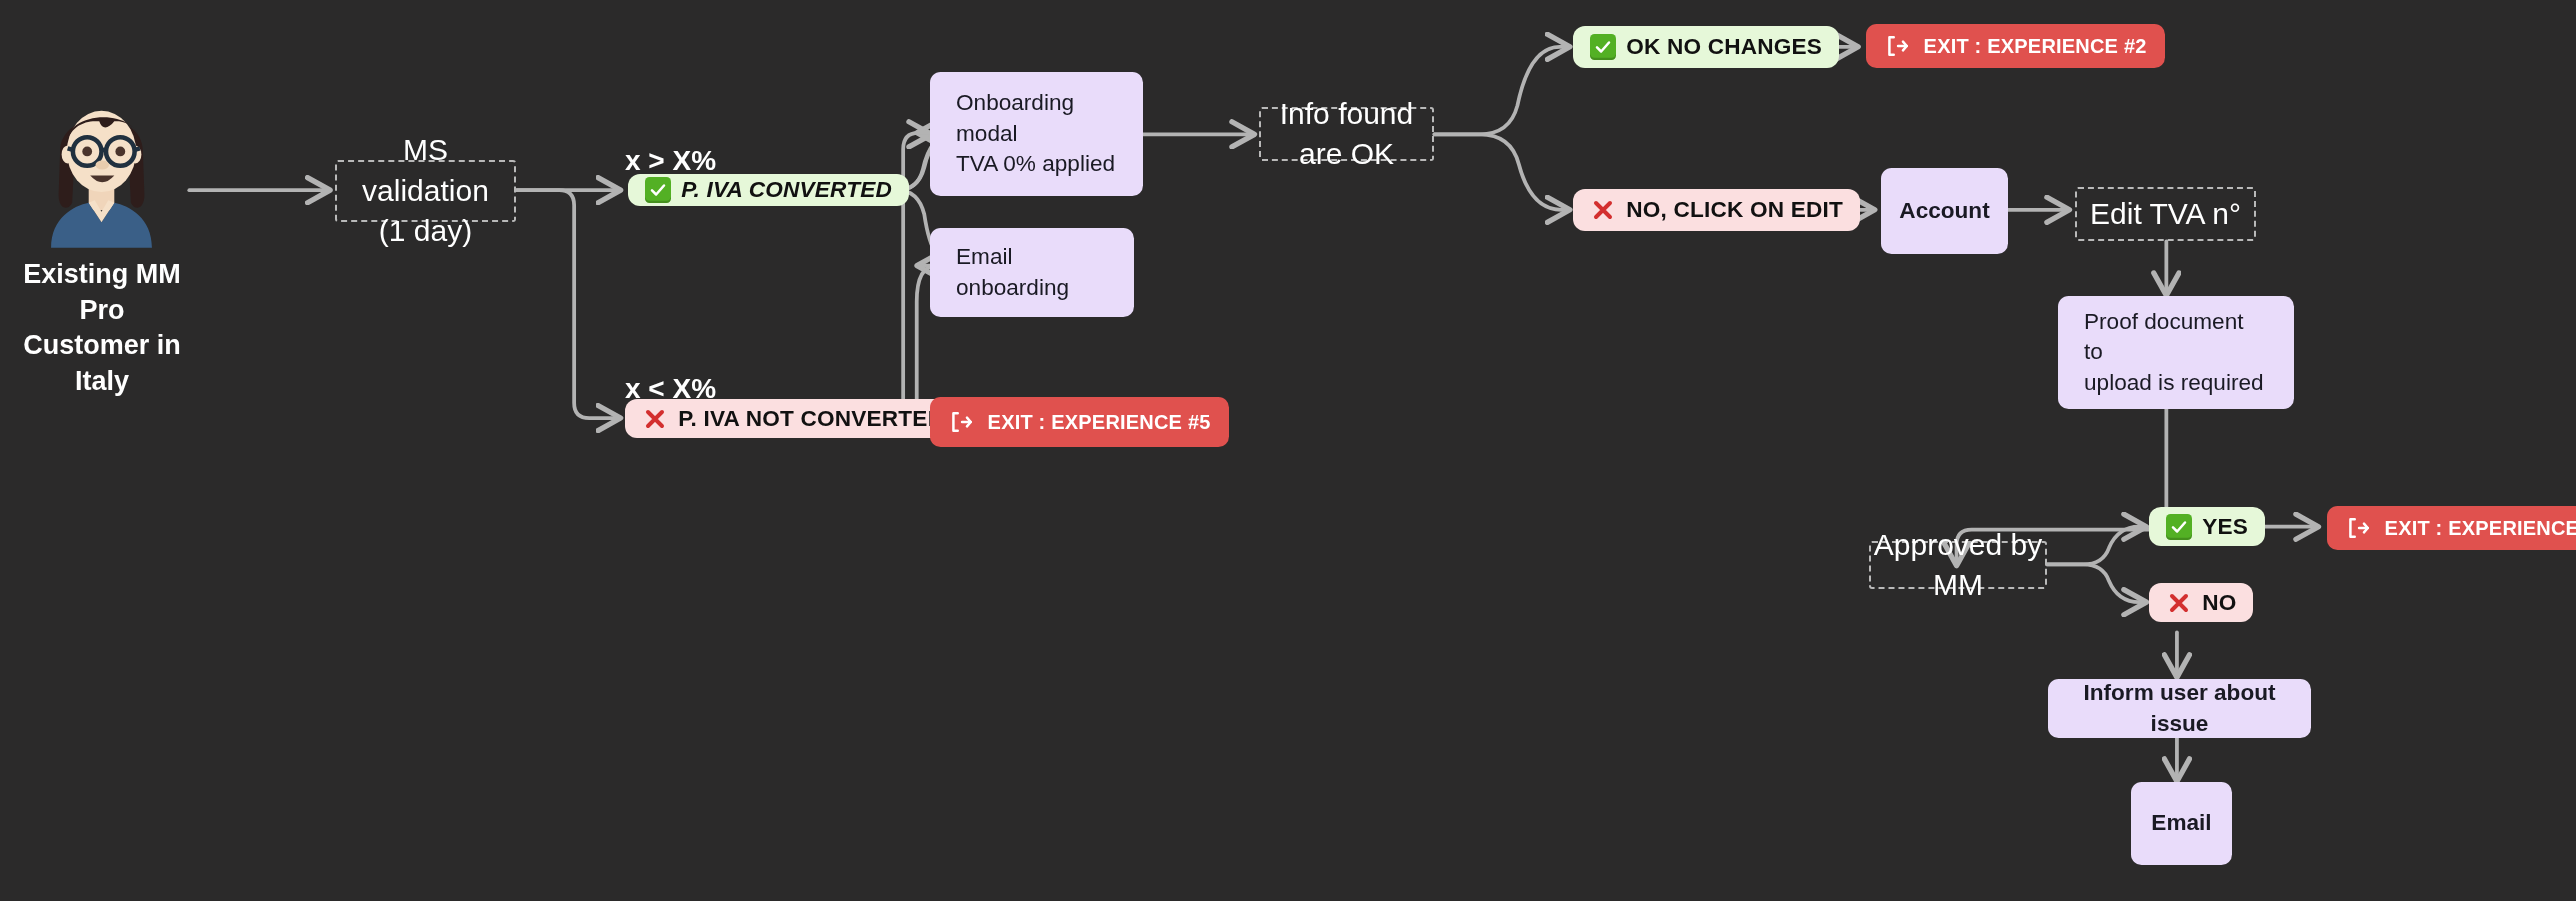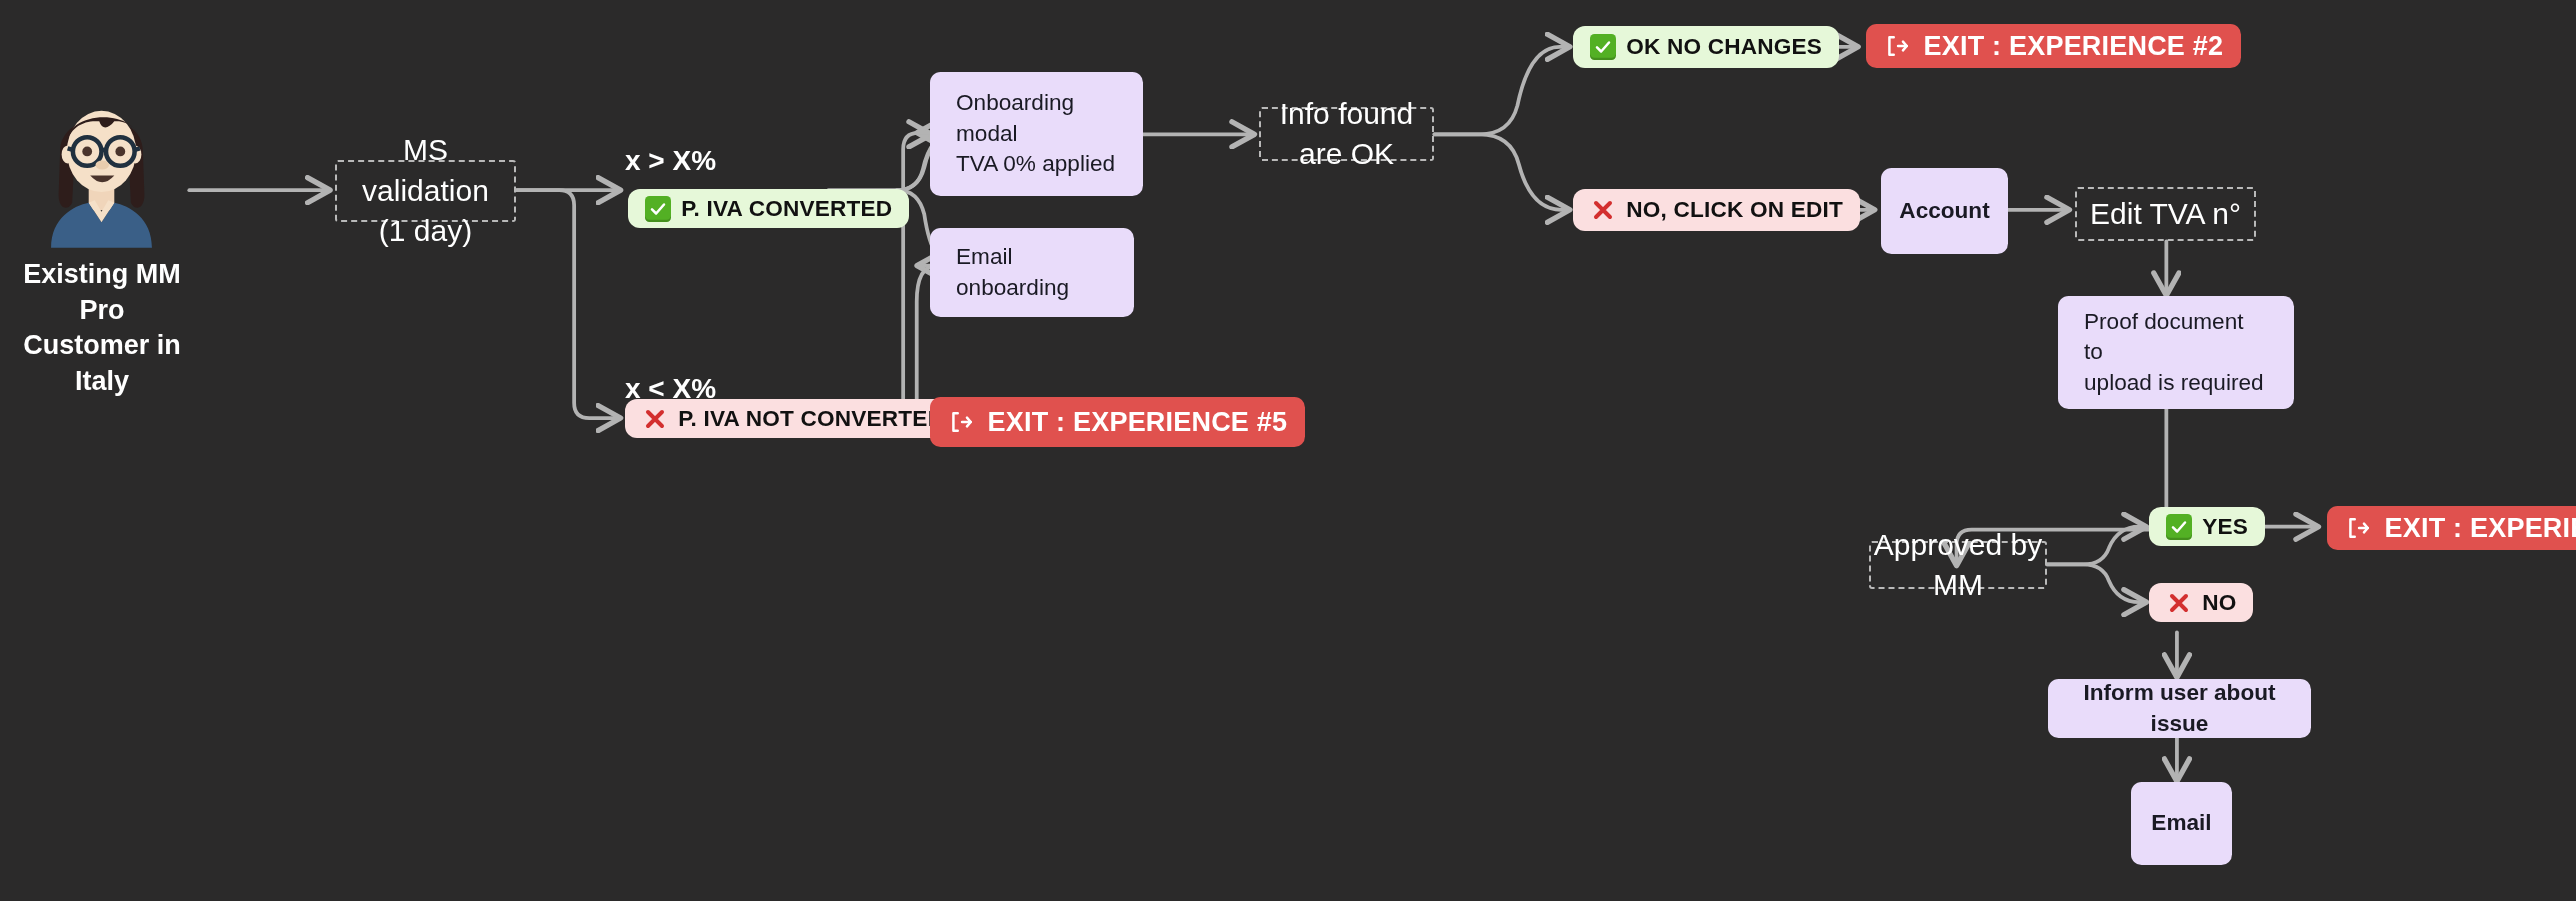--- a/index.html
+++ b/index.html
@@ -32,21 +32,21 @@
   .chip{
     border-radius:12px;font-size:22.6px;font-weight:600;
     padding:0 16.6px;gap:10.6px;letter-spacing:0.2px;white-space:nowrap;text-align:center;
   }
   .chip.green{background:#e6f8d9;color:#111;}
   .chip.pink{background:#fbdfe0;color:#111;}
 
   
   .exit{
     background:#e0514e;color:#fff;border-radius:10.6px;
-    font-size:27px;font-weight:600;padding:0 18px;gap:13.6px;
+    font-size:20px;font-weight:600;padding:0 18px;gap:13.6px;
     white-space:nowrap;letter-spacing:0.2px;
   }
 
   
   .edge-label{
     position:absolute;z-index:3;color:#fff;font-size:28px;font-weight:700;
     white-space:nowrap;
   }
 
   
@@ -164,21 +164,21 @@
   </div>
   <div class="actor-caption" style="left:0px;top:257px;width:204px;">Existing MM Pro
 Customer in Italy</div>
 
   <div class="node dashed" style="left:335px;top:160px;width:181px;height:62px;">
     <span style="white-space:pre-line;">MS validation
 (1 day)</span>
   </div>
 
   <div class="edge-label" style="left:625px;top:145px;">x &gt; X%</div>
-  <div class="node chip green" style="left:628px;top:189px;height:39px;">
+  <div class="node chip green" style="left:628px;top:174px;height:32px;font-style:italic;">
     <span class="ico ico-check">
       <svg viewBox="0 0 24 24">
           <path d="M4 12.5 L9.5 18 L20 6" fill="none" stroke="#fff" stroke-width="3.4" stroke-linecap="round" stroke-linejoin="round"></path>
         </svg>
     </span>
     <span>P. IVA CONVERTED</span>
   </div>
 
   <div class="edge-label" style="left:625px;top:373px;">x &lt; X%</div>
   <div class="node chip pink" style="left:625px;top:399px;height:39px;">

